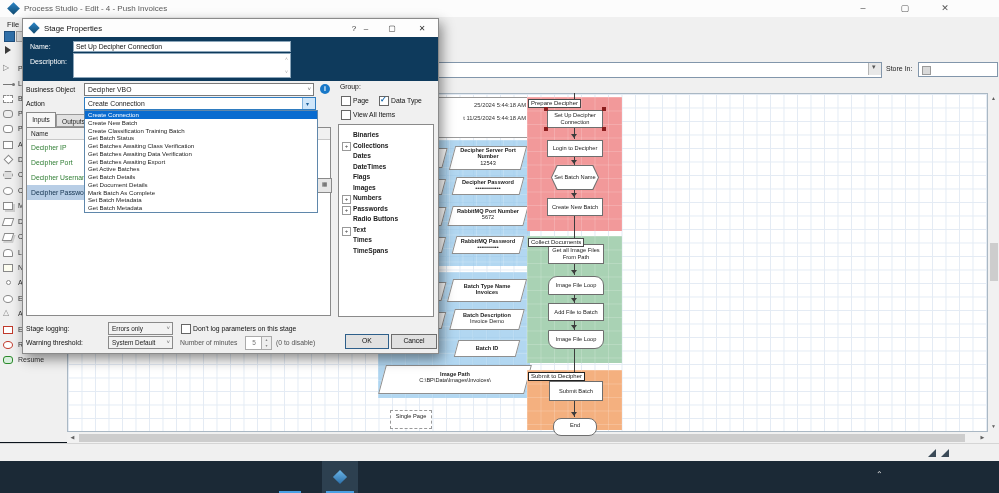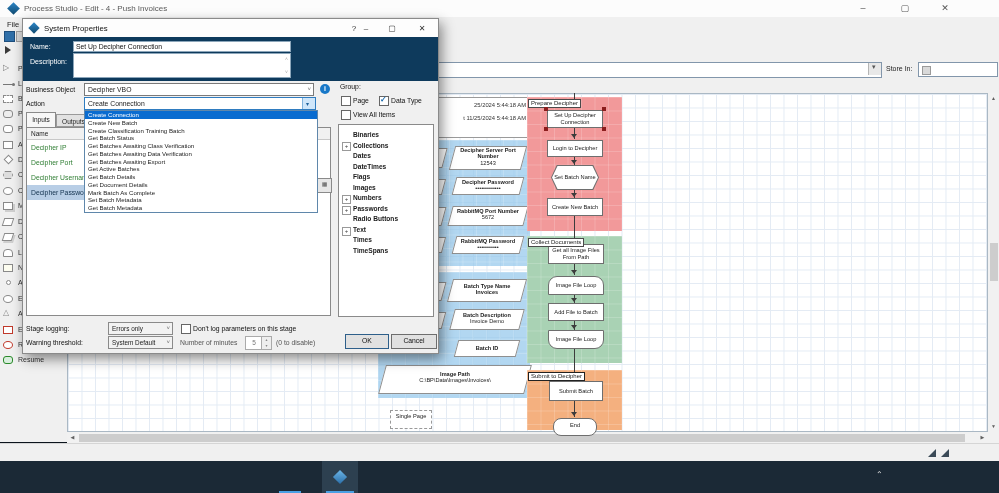--- a/index.html
+++ b/index.html
@@ -388,21 +388,21 @@
   <div class="abs sb" style="left:988px;top:432px;width:11px;height:11px;"></div>
 
   <div class="abs" id="statusbar">
     <div class="corner-ic" style="left:928px;top:5px;"></div>
     <div class="corner-ic" style="left:941px;top:5px;"></div>
   </div>
 
   <div class="abs" id="dlg">
     <div class="abs" id="dlg-title">
       <span class="bp-diamond abs" style="left:7px;top:5px;width:8px;height:8px;"></span>
-      <span class="abs" id="dlg-title-text">System Properties</span>
+      <span class="abs" id="dlg-title-text">Stage Properties</span>
       <div class="abs dctl glyph-help" style="left:324px;"></div>
       <div class="abs dctl glyph-min" style="left:336px;"></div>
       <div class="abs dctl glyph-max" style="left:362px;"></div>
       <div class="abs dctl glyph-close" style="left:392px;"></div>
     </div>
 
     <div class="abs" id="dhead">
       <span class="dh-label" style="left:7px;top:6px;">Name:</span>
       <div class="fld" style="left:50px;top:4px;width:218px;height:11px;">
         <span>Set Up Decipher Connection</span>

